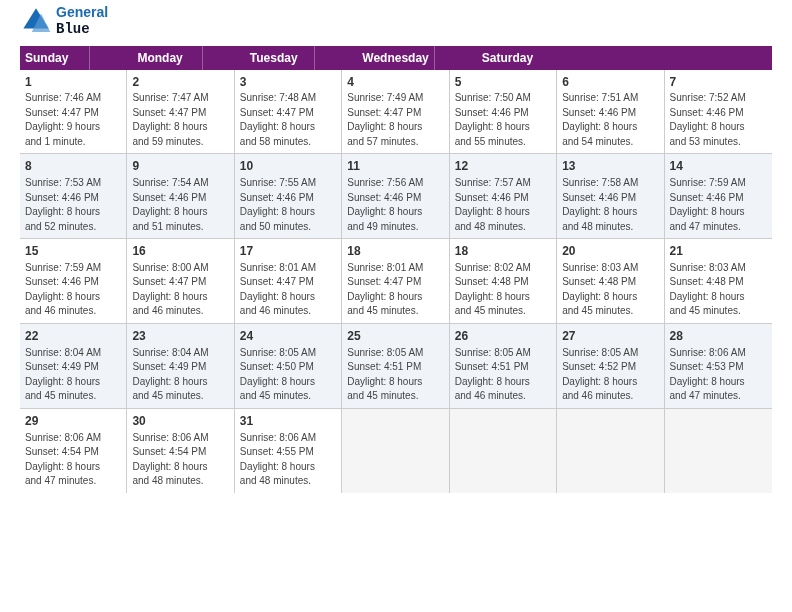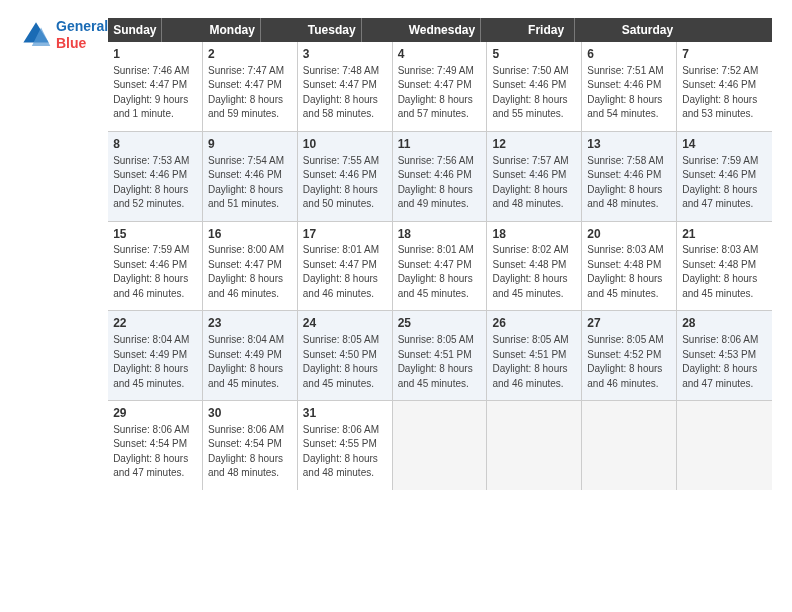--- a/index.html
+++ b/index.html
@@ -7,23 +7,23 @@
       width: 792px;
       height: 612px;
       background: #fff;
       font-family: Arial, sans-serif;
       font-size: 11px;
       overflow: hidden;
     }
     .page {
       width: 792px;
       height: 500px;
-      padding: 18px 20px 10px 20px;
-      display: flex;
-      flex-direction: row;
+      padding: 4px 20px 10px 20px;
+      display: flex;
+      flex-direction: column;
     }
     .header {
       display: flex;
       justify-content: space-between;
       align-items: flex-start;
       margin-bottom: 8px;
     }
     .logo {
       display: flex;
       align-items: center;
@@ -55,21 +55,21 @@
       margin-top: 2px;
     }
     .calendar {
       flex: 1;
       display: flex;
       flex-direction: column;
     }
     .cal-header {
       display: grid;
       grid-template-columns: repeat(7, 1fr);
-      background: #404040;
+      background: #701a75;
       gap: 42px;
     }
     .cal-header-cell {
       color: #fff;
       font-weight: bold;
       font-size: 12px;
       padding: 5px 5px;
       text-align: left;
       border-right: 1px solid rgba(255,255,255,0.3);
     }
@@ -116,36 +116,35 @@
 
 <div class="page">
   <div class="header">
     <div class="logo">
       <svg class="logo-icon" viewBox="0 0 38 38">
         <polygon points="19,4 34,28 4,28" fill="#1a6bb5"></polygon>
         <polygon points="25,10 36,32 14,32" fill="#5599d4" opacity="0.7"></polygon>
       </svg>
       <div class="logo-text">
         <div><span class="blue">General</span></div>
-        <div style="color:#ef4444;">Blue</div>
+        <div style="color:#0f172a;font-family:Liberation Mono, monospace;">Blue</div>
       </div>
     </div>
     <div class="title-area">
       <div class="main-title"></div>
       <div class="subtitle"></div>
     </div>
   </div>
 
   <div class="calendar">
     <div class="cal-header">
     <div class="cal-header-cell">Sunday</div>
         <div class="cal-header-cell">Monday</div>
         <div class="cal-header-cell">Tuesday</div>
         <div class="cal-header-cell">Wednesday</div>
-        <div class="cal-header-cell">Friday</div>
         <div class="cal-header-cell">Saturday</div>
       </div>
     <div class="cal-body">
     <div class="cal-row">
           <div class="cal-cell">
             <span class="day-num">1</span>
             <div class="day-info" style="white-space: pre-line;">Sunrise: 7:46 AM
 Sunset: 4:47 PM
 Daylight: 9 hours
 and 1 minute.</div>

